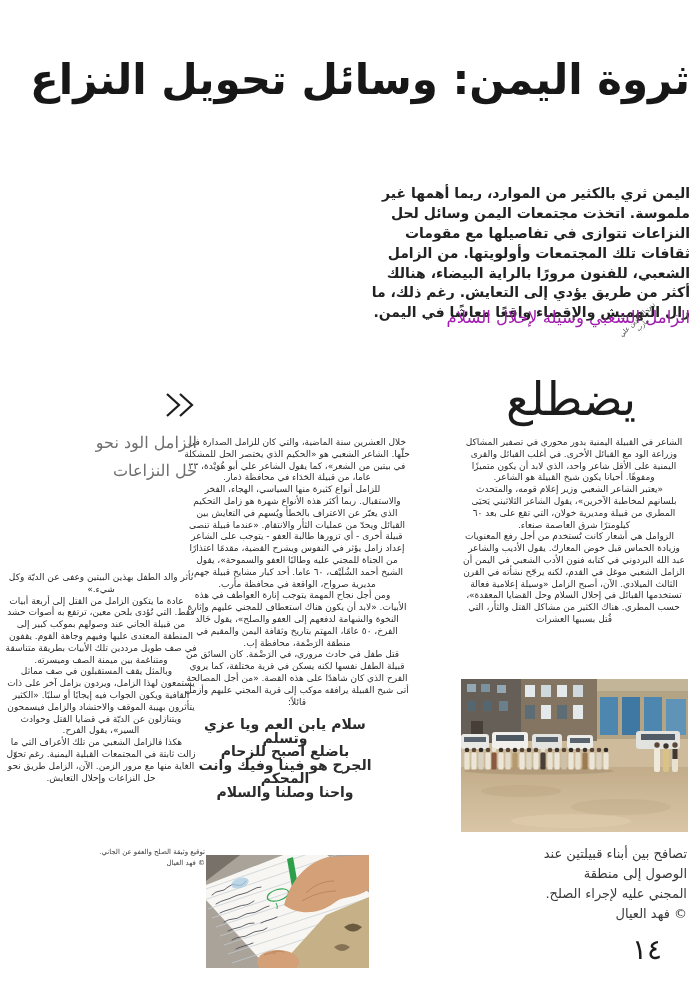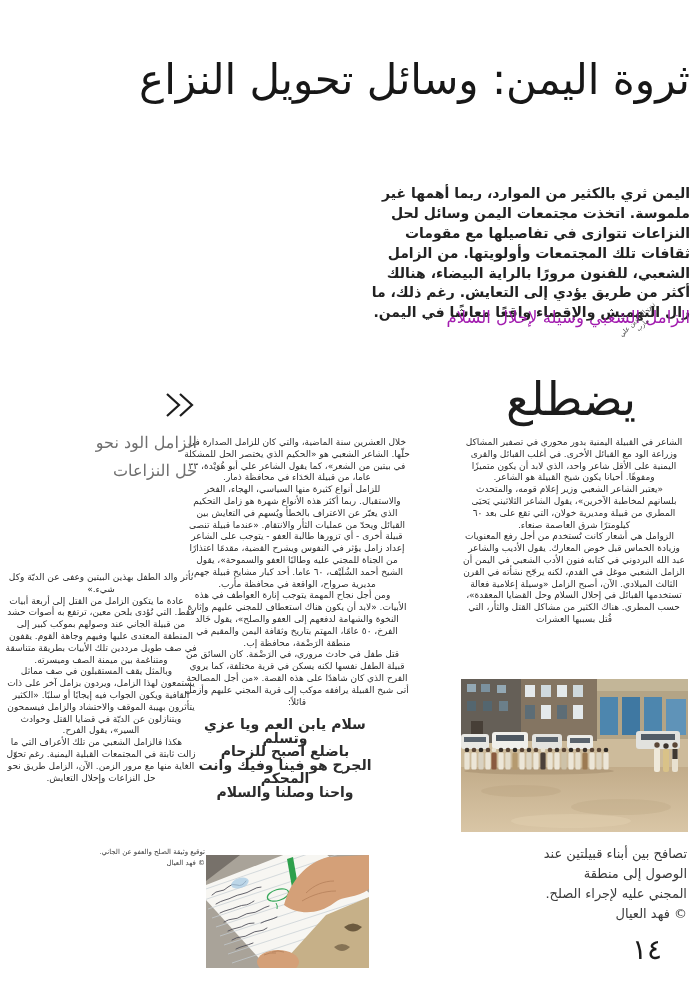--- a/index.html
+++ b/index.html
@@ -3,21 +3,21 @@
 <meta charset="utf-8">
 <style>
   html,body { margin:0; padding:0; background:#ffffff; }
   .page {
     position:relative; width:700px; height:1000px; margin:0 auto;
     background:#ffffff; overflow:hidden; direction:rtl;
     font-family:"DejaVu Sans", sans-serif; color:#242424;
   }
   .title {
     position:absolute; top:24px; right:10px; left:10px;
-    font-size:42px; font-weight:400; line-height:1.35;
+    font-size:42px; font-weight:700; line-height:1.35;
     color:#171717; text-align:right; white-space:nowrap;
   }
   .intro {
     position:absolute; top:170px; right:10px; width:334px;
     font-size:14px; font-weight:bold; line-height:1.42;
     text-align:right; color:#222;
   }
   .section-heading {
     position:absolute; top:294px; right:10px;
     font-size:16.5px; font-weight:400; color:#a21caf;

